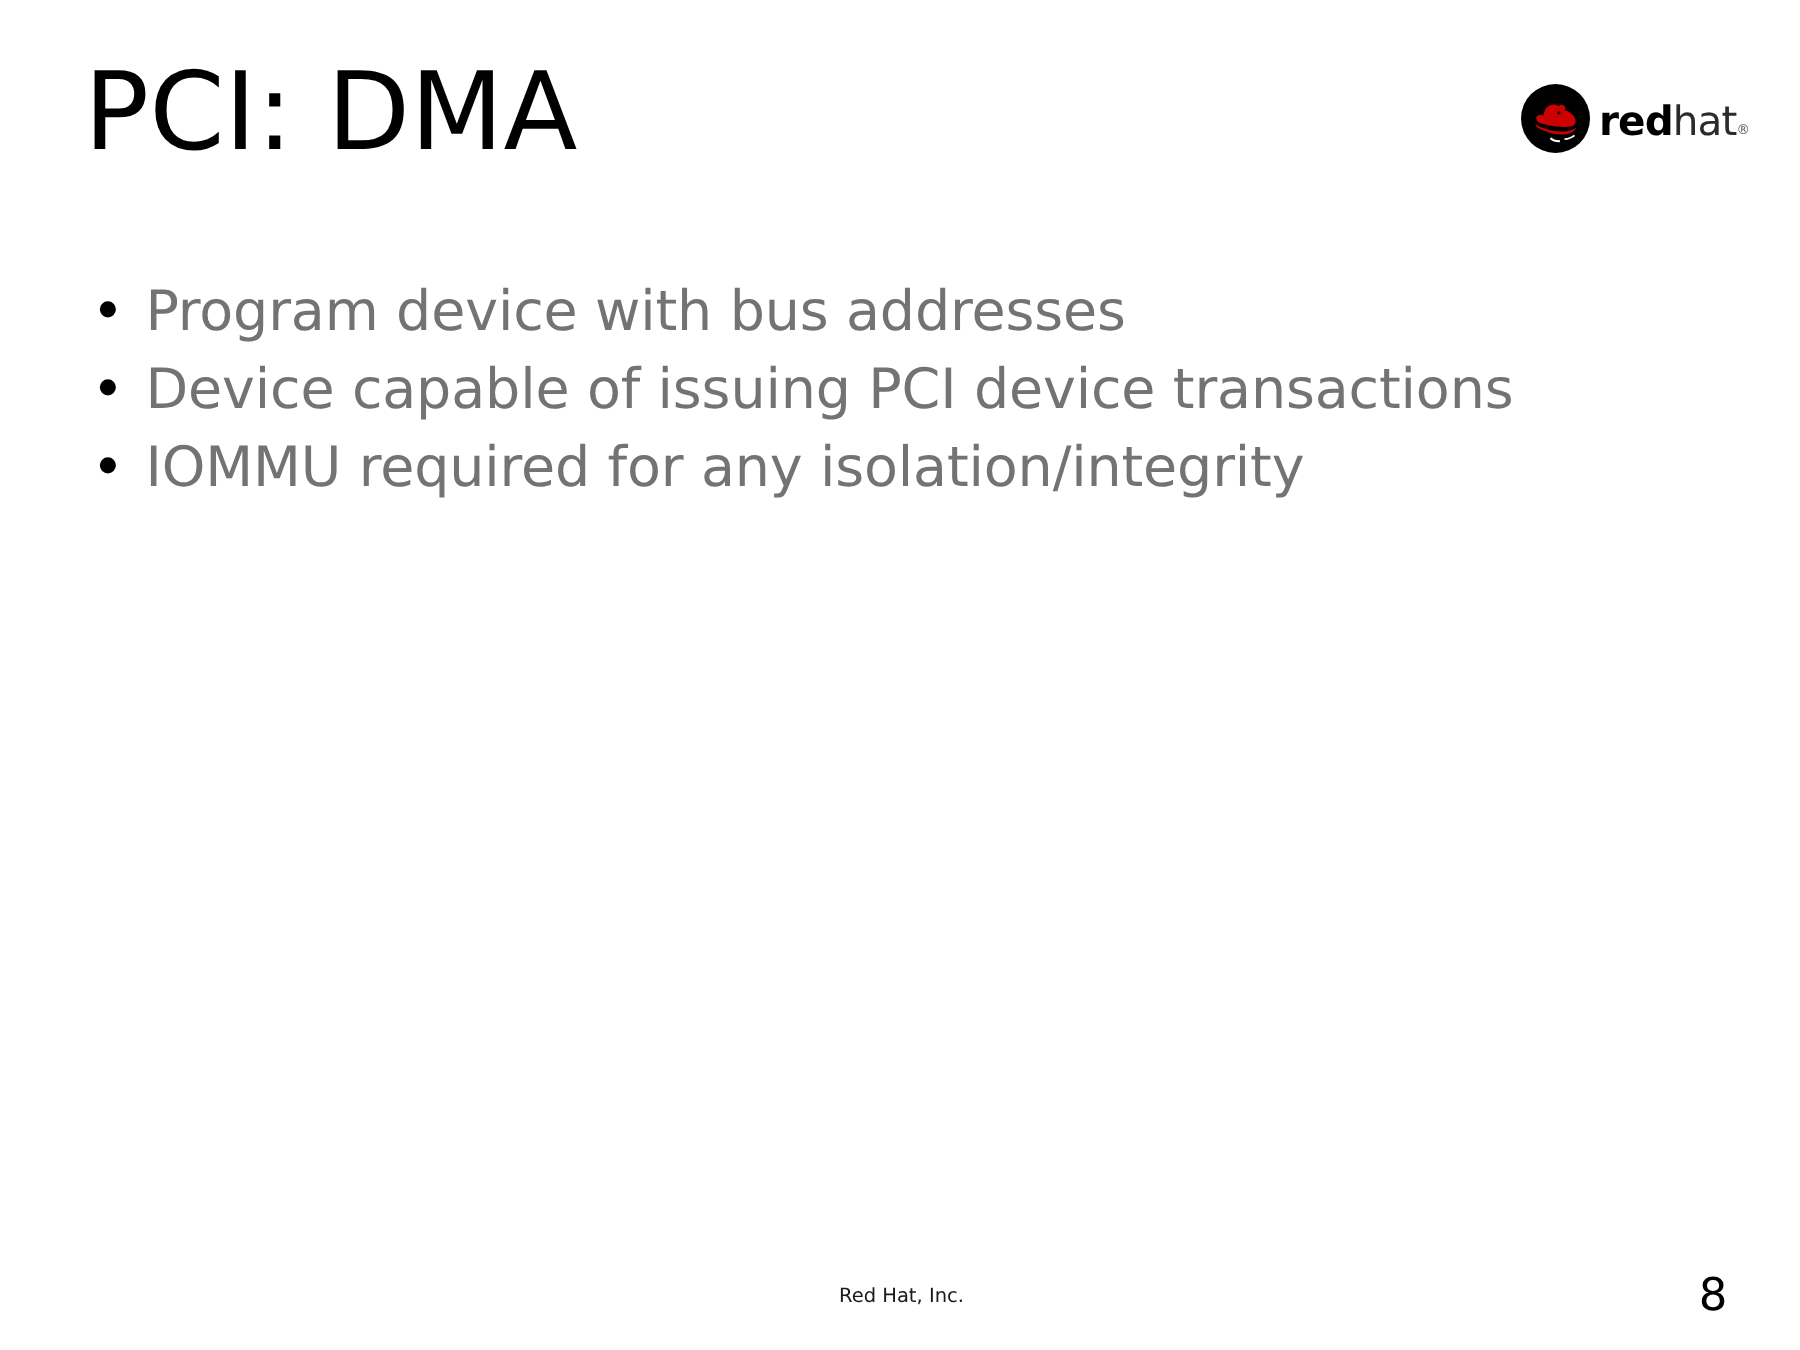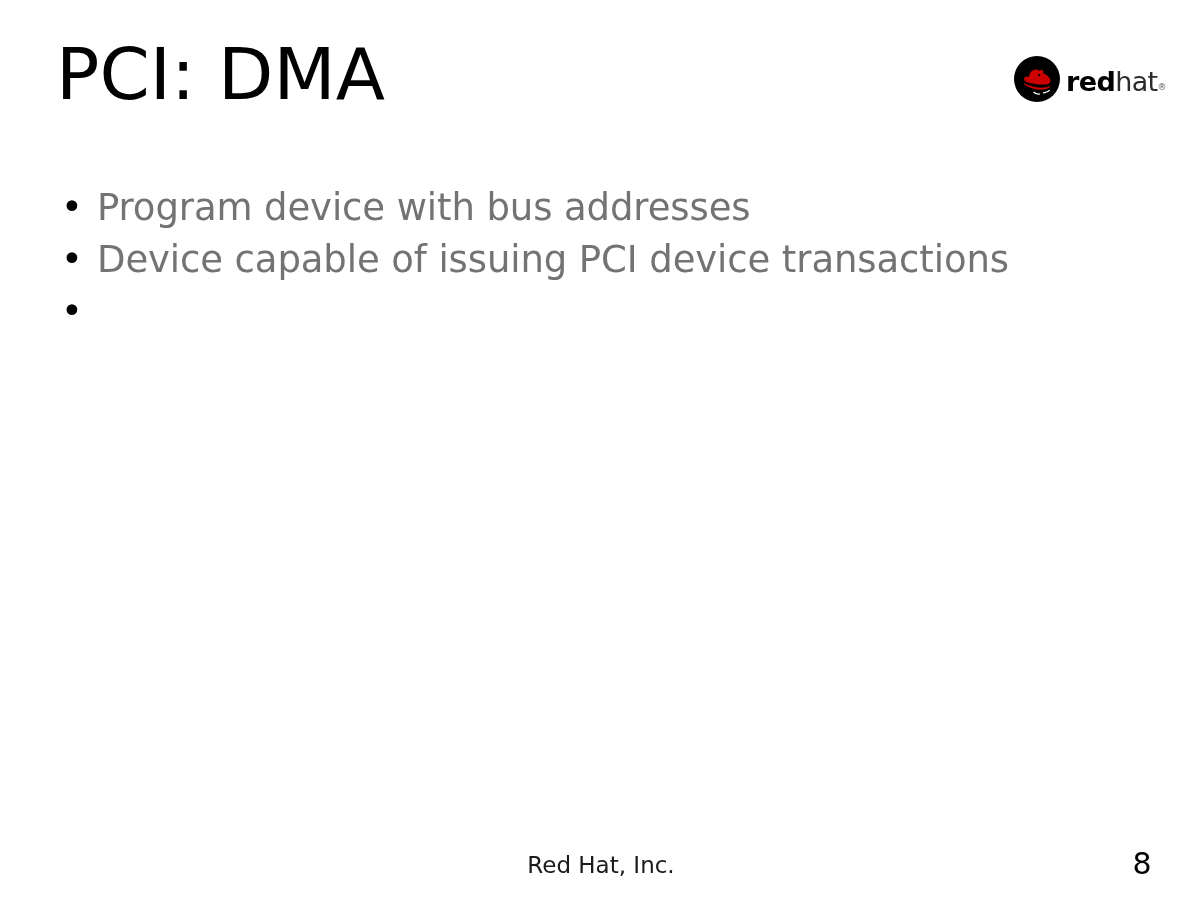--- a/index.html
+++ b/index.html
@@ -103,21 +103,21 @@
     letter-spacing: -0.1px;
   }
 
   
   .footer-center {
     position: absolute;
     left: 0;
     right: 0;
     top: 855px;
     text-align: center;
-    font-size: 23px;
+    font-size: 13px;
     line-height: 20px;
     color: #1a1a1a;
   }
   .footer-center span { position: relative; left: 1px; }
   .page-number {
     position: absolute;
     left: 1120px;
     top: 847px;
     width: 44px;
     text-align: center;
@@ -168,20 +168,21 @@
       <span class="bullet-text">Program device with bus addresses</span>
     </div>
 
     <div class="bullet-row">
       <span class="bullet-dot">•</span>
       <span class="bullet-text">Device capable of issuing PCI device transactions</span>
     </div>
 
     <div class="bullet-row">
       <span class="bullet-dot">•</span>
+      <span class="bullet-text">IOMMU required for any isolation/integrity</span>
     </div>
 
   </div>
 
   <div class="footer-center">
     <span>Red Hat, Inc.</span>
   </div>
 
   <div class="page-number">8</div>
 

